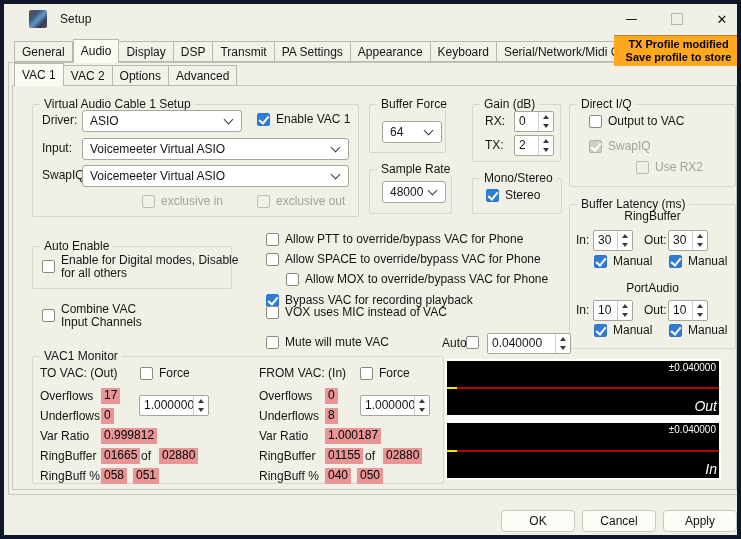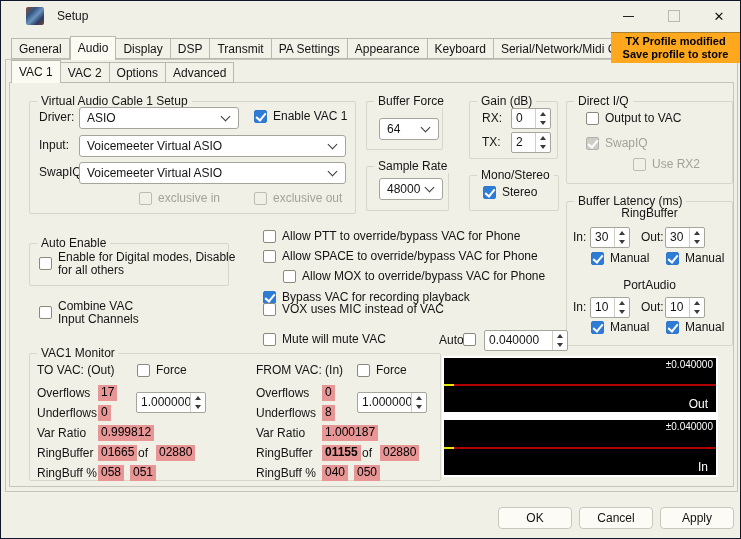--- a/index.html
+++ b/index.html
@@ -1,17 +1,17 @@
 <!DOCTYPE html>
 <html><head>
 <meta charset="utf-8">
 <style>
   html,body{margin:0;padding:0;background:#d4d4d0;}
   body{font-family:"Liberation Sans","DejaVu Sans",sans-serif;font-size:12px;color:#141414;}
-  .window{position:relative;width:741px;height:539px;background:#f1f0e7;border:1px solid #0f172a;box-sizing:border-box;overflow:hidden;}
+  .window{position:relative;width:741px;height:539px;background:#f1f0e7;border:4px solid #0f172a;box-sizing:border-box;overflow:hidden;}
   
   .titlebar{position:absolute;left:0;top:0;width:100%;height:30px;background:#f1f0e7;}
   .appicon{position:absolute;left:25px;top:6px;width:18px;height:18px;border-radius:2px;
     background:linear-gradient(135deg,#8a4a3a 0%,#33567f 30%,#6c93bf 52%,#2c3f63 75%,#7a4033 100%);}
   .wtitle{position:absolute;left:56px;top:8px;}
   .winbtn{position:absolute;top:0;height:30px;display:flex;align-items:center;justify-content:center;font-size:13px;}
   .minglyph{display:block;width:11px;height:1px;background:#222;}
   .maxglyph{display:block;width:10px;height:10px;border:1px solid #b9b8af;}
   
   .tabstrip{position:absolute;display:flex;align-items:flex-start;z-index:2;}
@@ -46,21 +46,21 @@
   .spin .btns{width:14px;border-left:1px solid #cfcec5;display:flex;flex-direction:column;}
   .spin .sb{flex:1;display:flex;align-items:center;justify-content:center;}
   .tri-up{width:0;height:0;border-left:3px solid transparent;border-right:3px solid transparent;border-bottom:4px solid #3a3a3a;}
   .tri-down{width:0;height:0;border-left:3px solid transparent;border-right:3px solid transparent;border-top:4px solid #3a3a3a;}
   
   .pink{position:absolute;background:#e89595;color:#000;padding:1px 3px 2px 3px;line-height:13px;white-space:nowrap;}
   
   .scopewrap{position:absolute;background:#ffffff;z-index:2;}
   .scope{position:absolute;background:#000;color:#fff;overflow:hidden;}
   .range{position:absolute;top:1px;right:3px;font-size:10px;}
-  .scopetag{position:absolute;bottom:1px;right:8px;font-size:12px;}
+  .scopetag{position:absolute;bottom:1px;right:2px;font-size:14px;font-style:italic;}
   .redline{position:absolute;left:0;right:0;height:2px;background:#b00000;}
   .yellowseg{position:absolute;left:0;width:10px;height:2px;background:#e8e800;}
   
   .btn{position:absolute;background:#fcfbf6;border:1px solid #c9c8bf;border-radius:4px;display:flex;align-items:center;justify-content:center;box-sizing:border-box;}
 </style>
 </head>
 <body>
 
 <div class="window">
 
@@ -390,21 +390,21 @@
           </span>
         </span>
     </div>
     <span class="lbl" style="left:226px;top:33px;">Overflows</span>
     <span class="pink" style="left:292px;top:31px;">0</span>
     <span class="lbl" style="left:226px;top:53px;">Underflows</span>
     <span class="pink" style="left:292px;top:51px;">8</span>
     <span class="lbl" style="left:226px;top:73px;">Var Ratio</span>
     <span class="pink" style="left:292px;top:71px;">1.000187</span>
     <span class="lbl" style="left:226px;top:93px;">RingBuffer</span>
-    <span class="pink" style="left:292px;top:91px;font-weight:bold;">01155</span>
+    <span class="pink" style="left:292px;top:91px;">01155</span>
     <span class="lbl" style="left:332px;top:93px;">of</span>
     <span class="pink" style="left:350px;top:91px;">02880</span>
     <span class="lbl" style="left:226px;top:113px;">RingBuff %</span>
     <span class="pink" style="left:292px;top:111px;">040</span>
     <span class="pink" style="left:324px;top:111px;">050</span>
   </div>
 
   <div class="scopewrap" style="left:441px;top:355px;width:276px;height:121px;">
     <div class="scope" style="left:2px;top:2px;width:272px;height:54px;">
       <span class="range">±0.040000</span>

